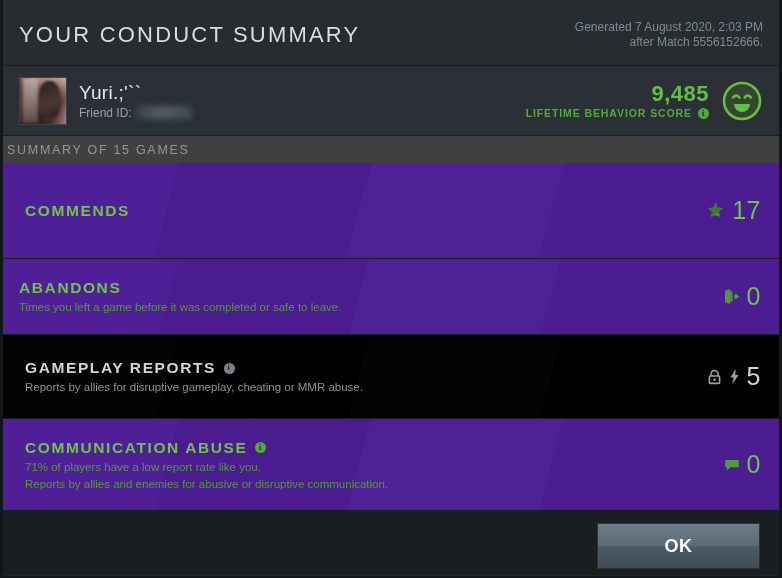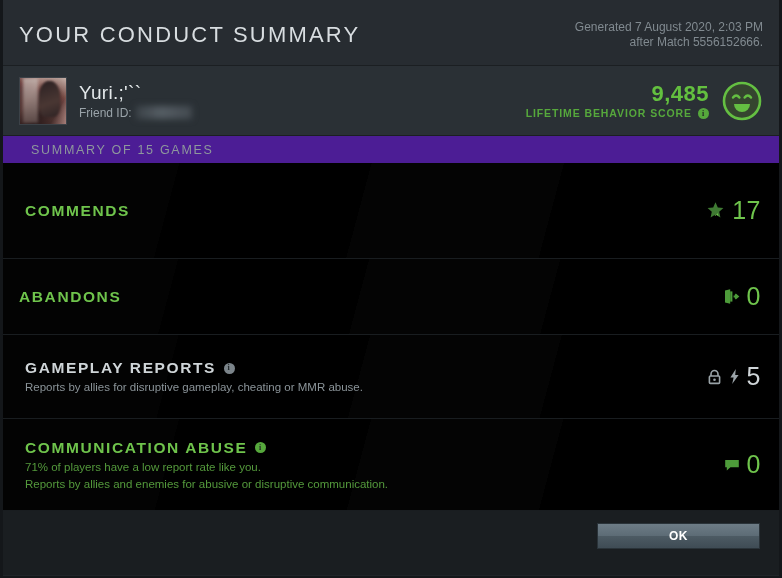--- a/index.html
+++ b/index.html
@@ -171,39 +171,39 @@
     flex: 0 0 11px;
   }
   .info-icon.gray { background: #7b848a; color: #20262a; }
   #smiley { width: 42px; height: 42px; flex: 0 0 42px; }
 
   
   #summary-label {
     height: 27px;
     display: flex;
     align-items: center;
-    padding-left: 28px;
-    background: #4c1d95;
+    padding-left: 4px;
+    background: #404040;
     font-size: 12.5px;
     letter-spacing: 1.7px;
     color: #8e979d;
     position: relative;
   }
 
   
   #rows { position: relative; }
   .row {
     position: relative;
     display: flex;
     align-items: center;
     padding: 0 18px 0 22px;
     border-bottom: 1px solid #191d20;
     overflow: hidden;
   }
-  .row.green { background: #000000; }
+  .row.green { background: #4c1d95; }
   .row.neutral { background: #000000; }
   .row .texture {
     position: absolute;
     inset: 0;
     background:
       linear-gradient(105deg, rgba(255,255,255,.012) 0 22%, rgba(0,0,0,.03) 22% 46%, rgba(255,255,255,.015) 46% 70%, rgba(0,0,0,.02) 70% 100%);
     pointer-events: none;
   }
   .row-text { position: relative; flex: 1 1 auto; }
   .row-title {
@@ -249,25 +249,25 @@
   #footer {
     position: relative;
     height: 64px;
     background: #1a1e21;
   }
   #ok-button {
     position: absolute;
     right: 19px;
     top: 12px;
     width: 163px;
-    height: 26px;
+    height: 46px;
     background: linear-gradient(180deg, #6d7c86 0%, #5d6c76 48%, #4c5a63 52%, #3f4c55 100%);
     border: 1px solid #2a3339;
     color: #ffffff;
-    font-size: 12px;
+    font-size: 18px;
     font-weight: bold;
     letter-spacing: .6px;
     display: flex;
     align-items: center;
     justify-content: center;
     cursor: pointer;
   }
 </style>
 </head>
 <body>
@@ -342,20 +342,21 @@
         <span class="num">17</span>
       </div>
     </div>
 
     <div class="row green" id="row-abandons">
       <div class="texture"></div>
       <div class="row-text">
         <div class="row-title">
           <span>ABANDONS</span>
         </div>
+        <div class="row-desc">Times you left a game before it was completed or safe to leave.</div>
       </div>
       <div class="row-value">
         <span class="vicon">
           <svg width="17" height="17" viewBox="0 0 17 17">
             <path d="M2 2.6 7.2 1.3 7.2 15.7 2 14.4 z" fill="#4d9b3a"></path>
             <rect x="7.2" y="3.4" width="2.2" height="10.2" fill="#4d9b3a"></rect>
             <path d="M10.6 8.5 h3.2 M12.2 6.3 14.8 8.5 12.2 10.7" fill="none" stroke="#4d9b3a" stroke-width="2"></path>
           </svg>
         </span>
         <span class="num">0</span>

